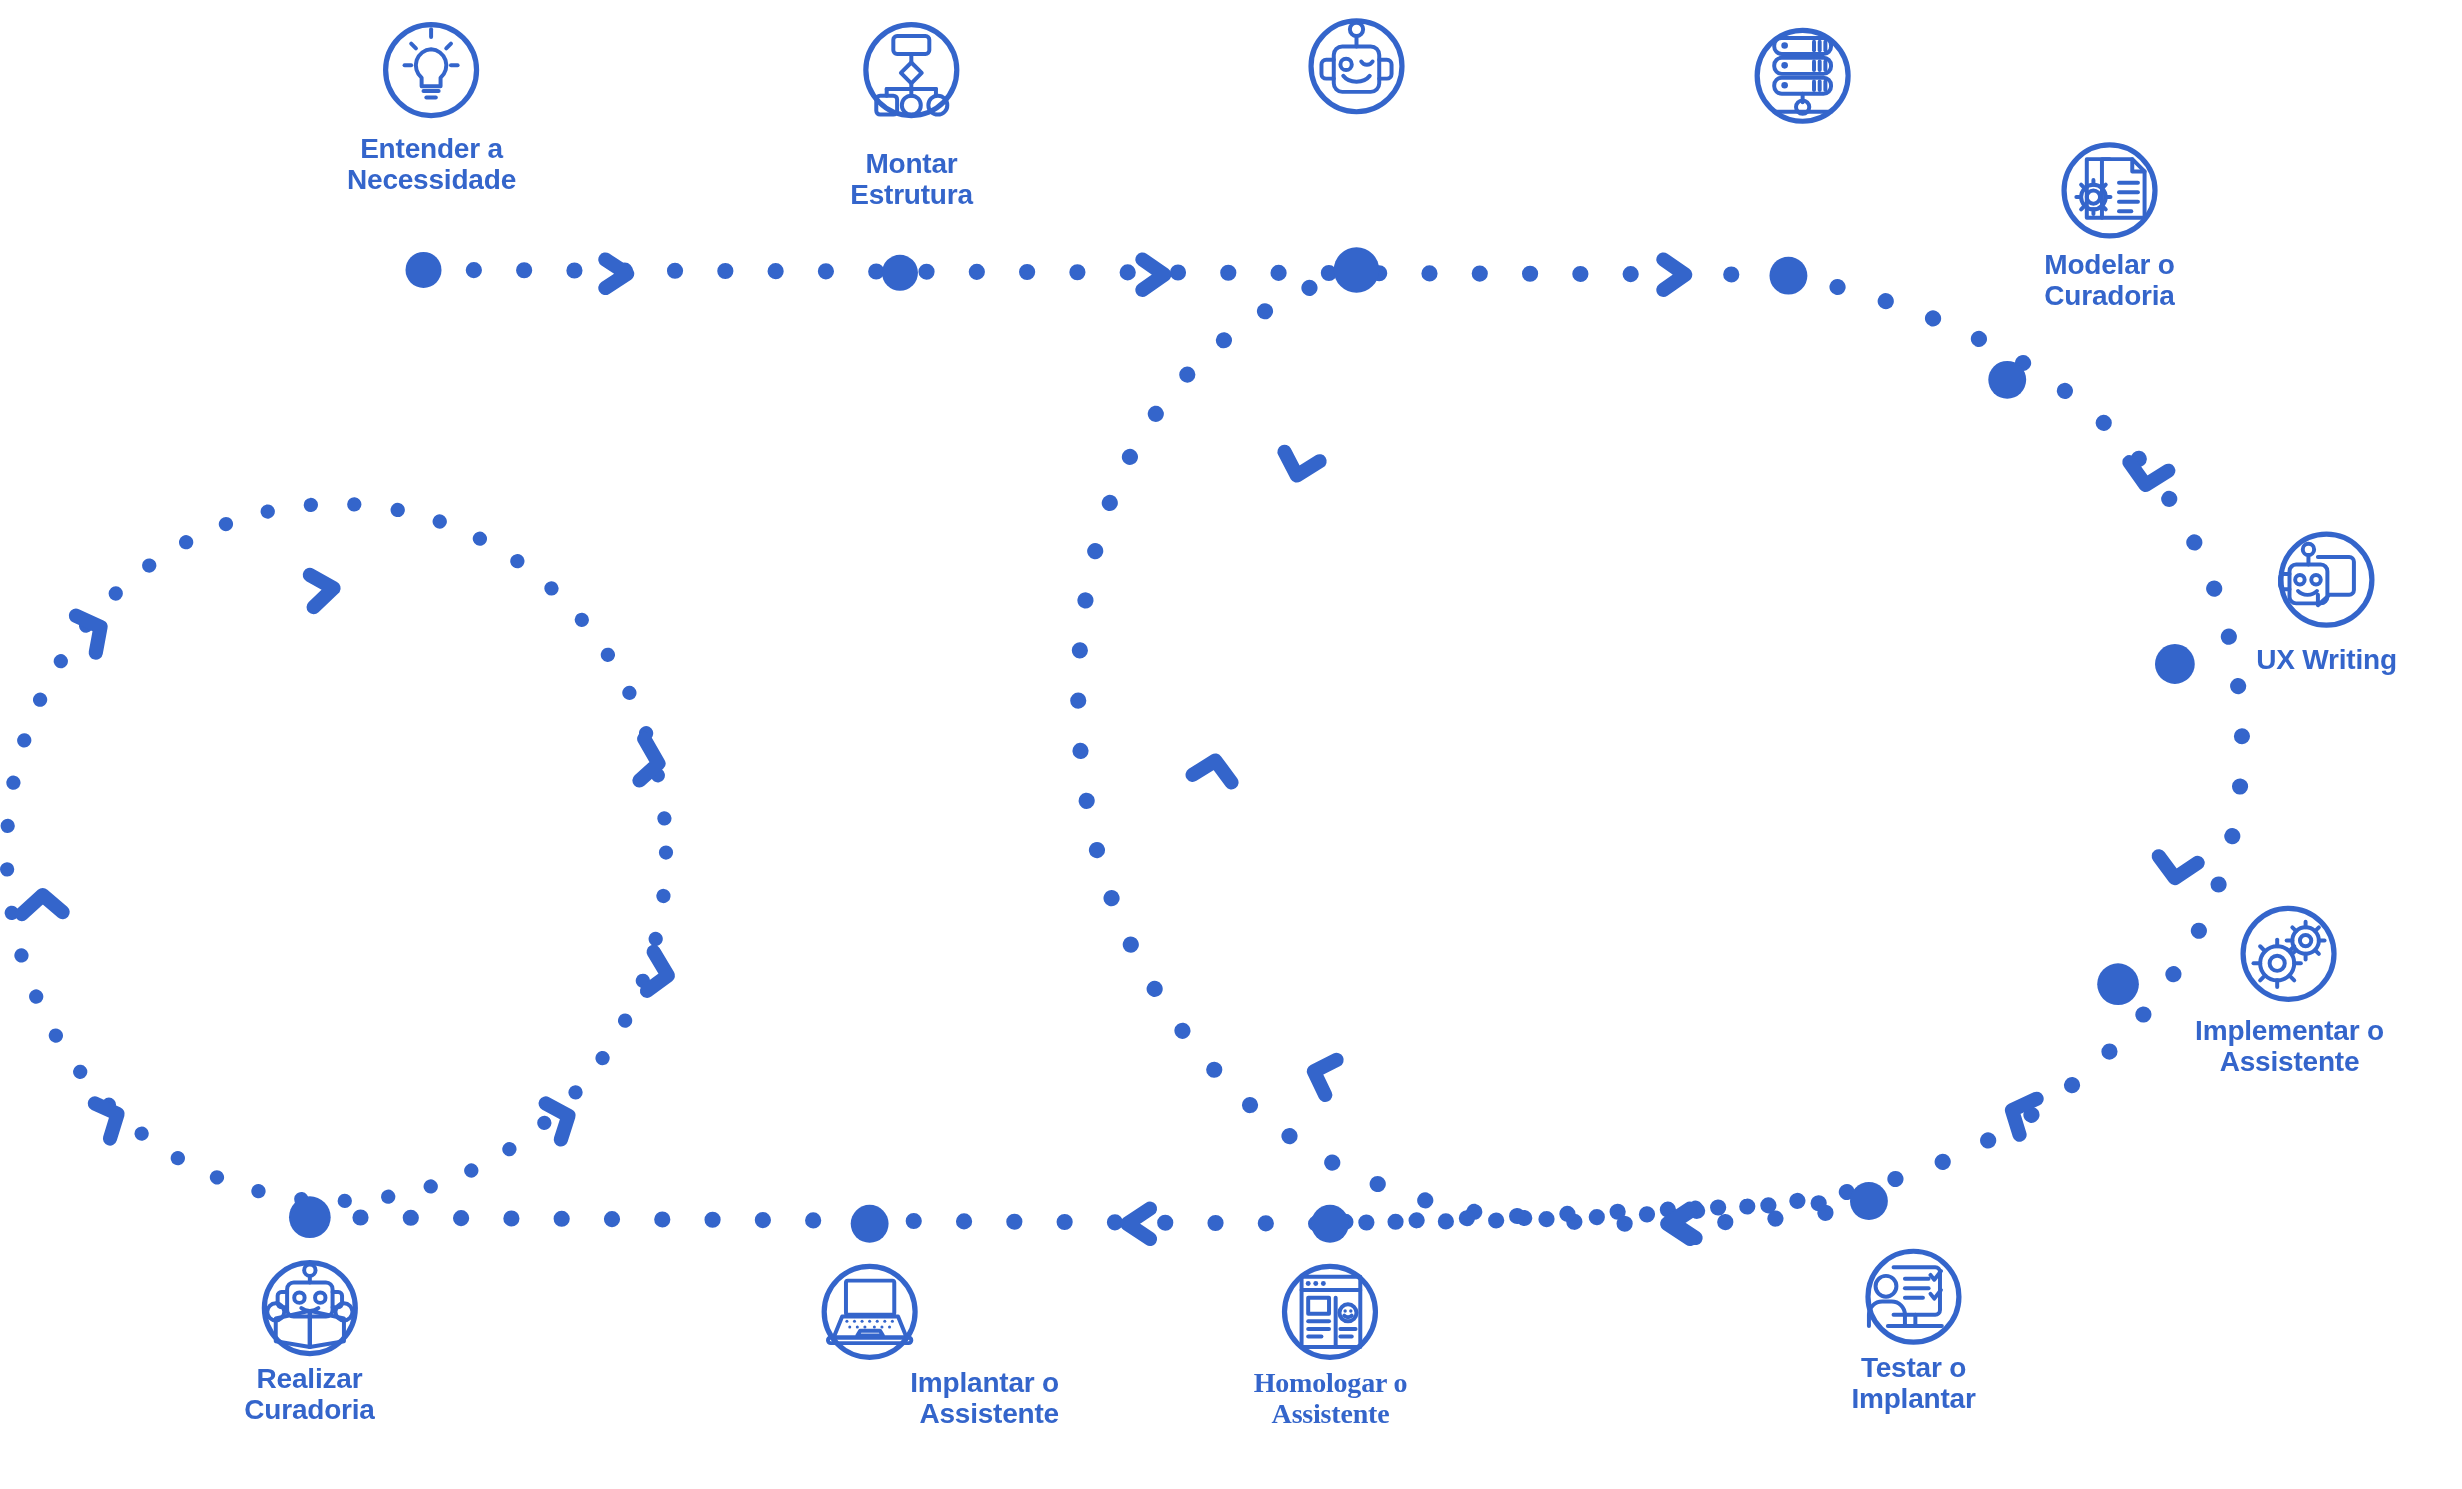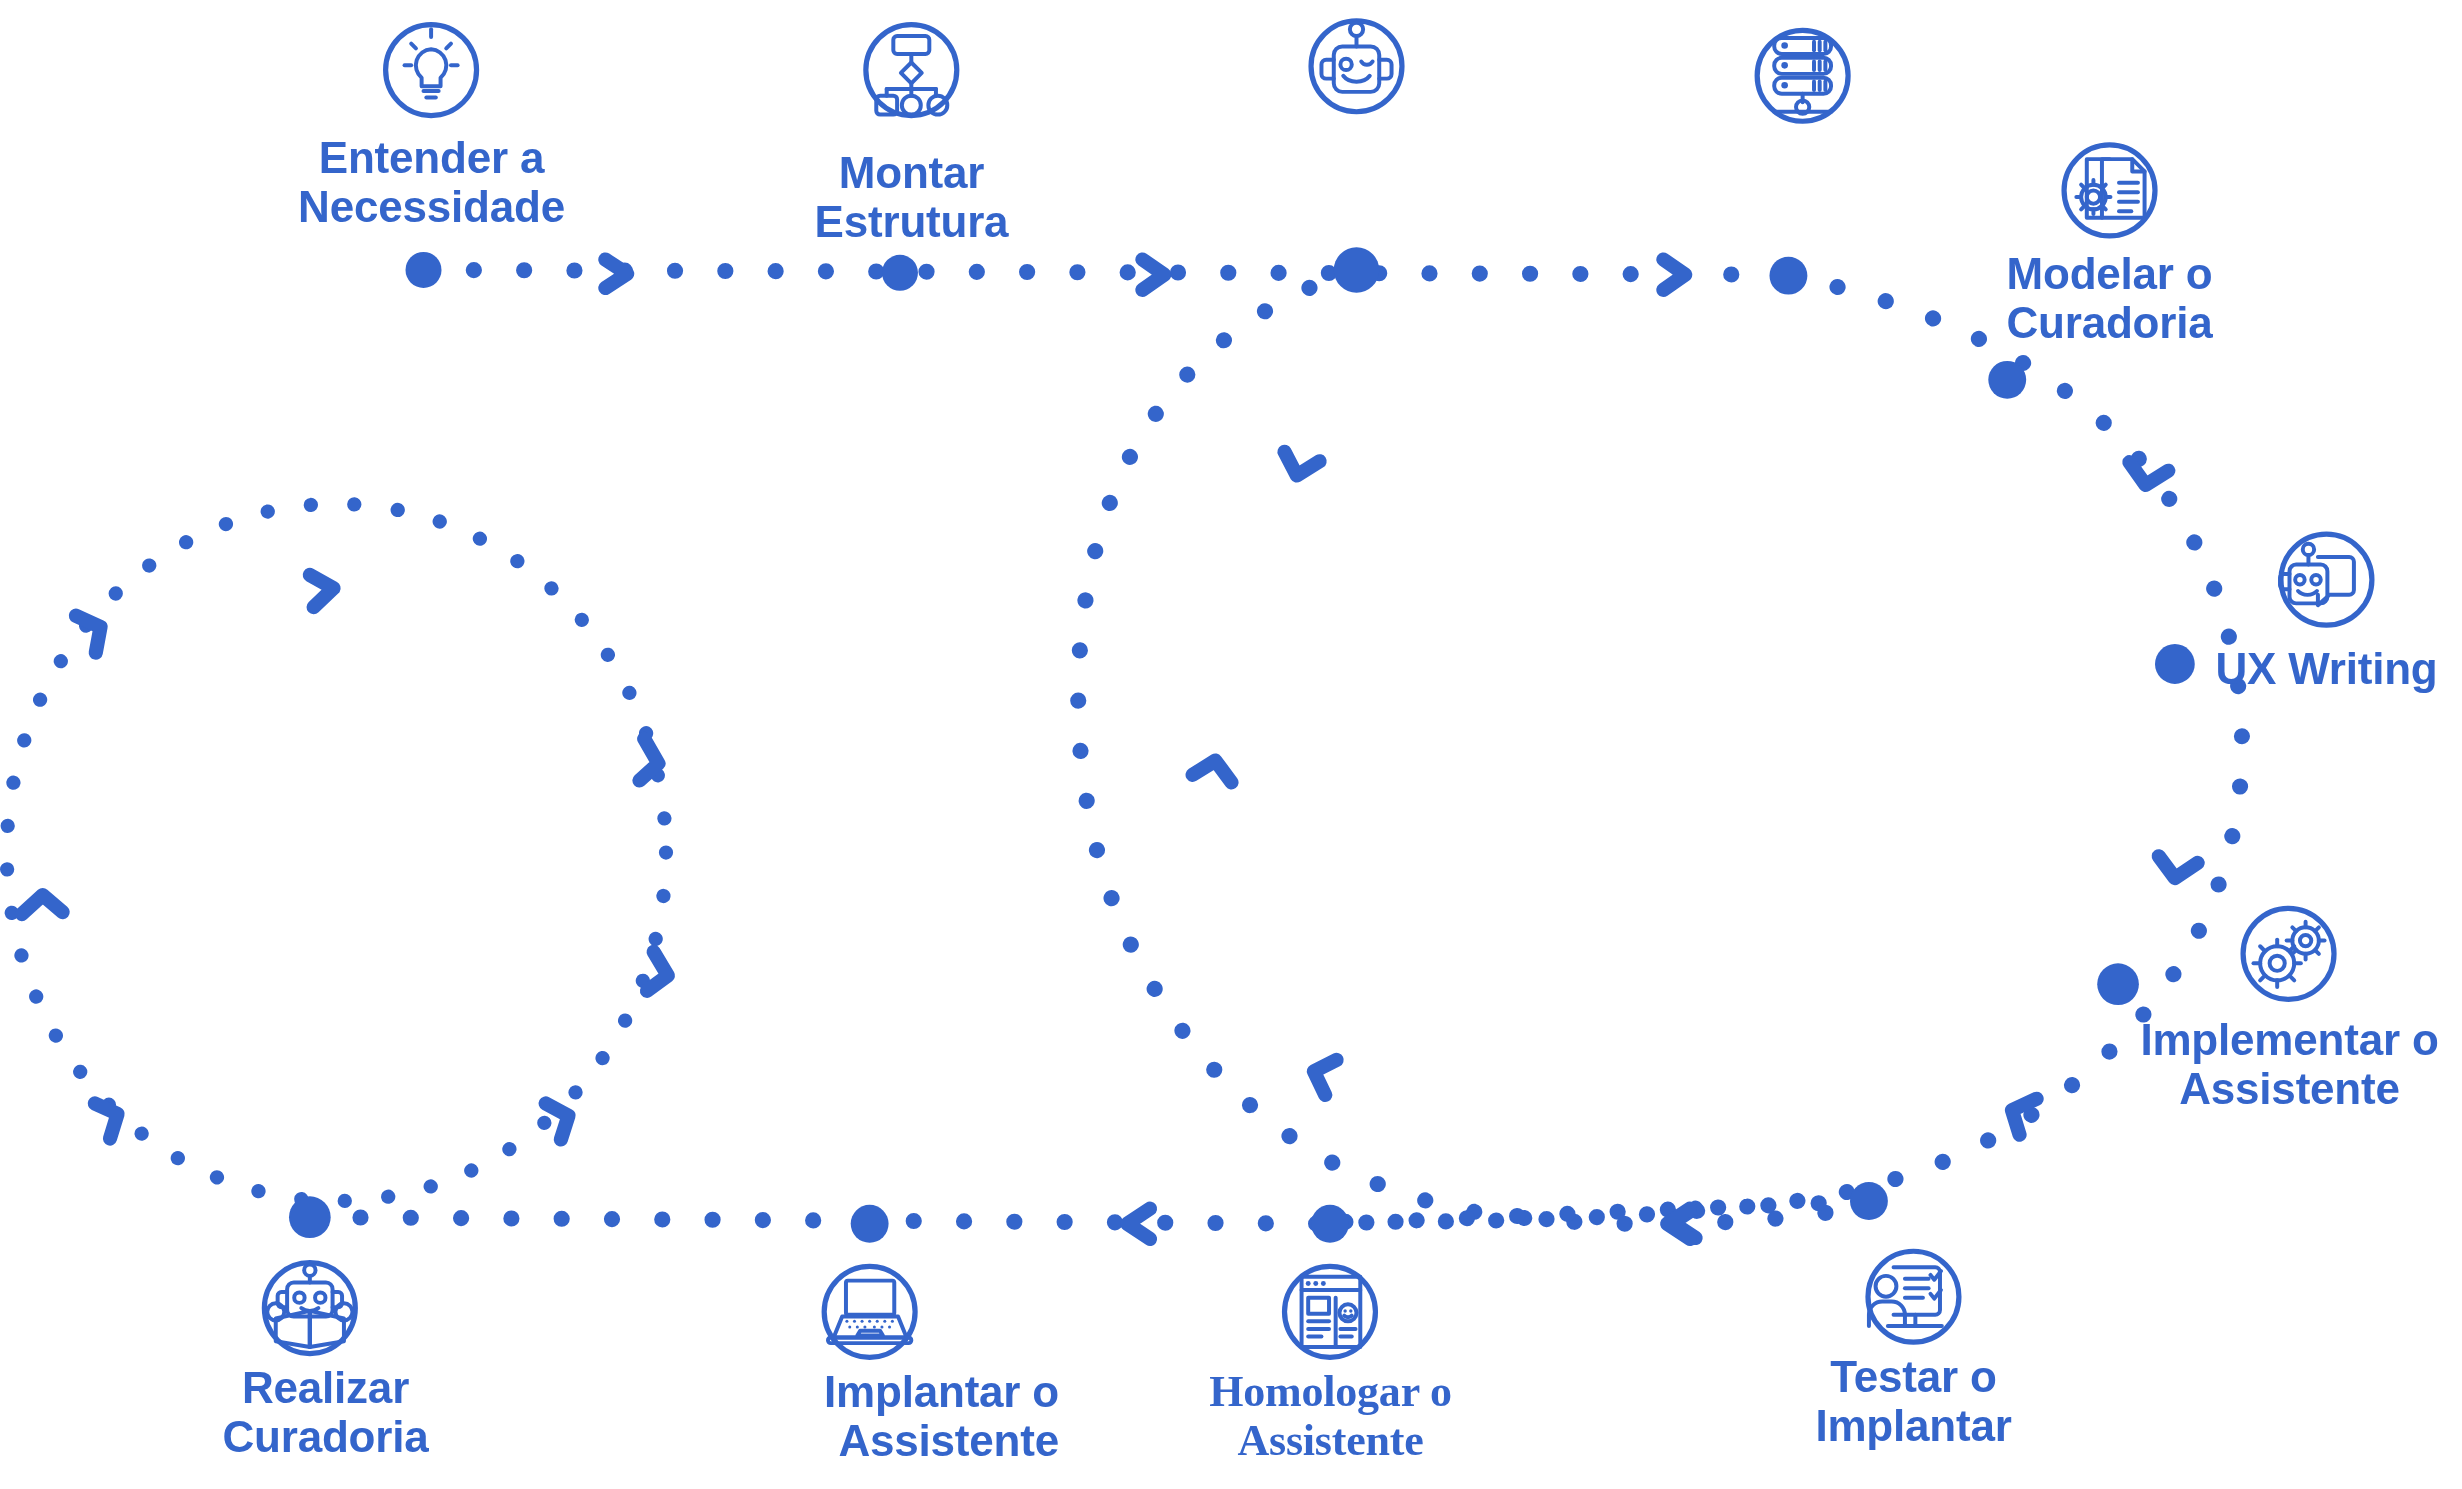--- a/index.html
+++ b/index.html
@@ -7,21 +7,21 @@
   body{
     font-family:"Liberation Sans", sans-serif;
     width:2462px;height:1489px;overflow:hidden;position:relative;
   }
   #stage{position:relative;width:2462px;height:1489px;background:#fff;}
   #flow-svg{position:absolute;left:0;top:0;width:2462px;height:1489px;}
   .step-label{
     position:absolute;
     color:#3465CB;
     font-weight:bold;
-    font-size:44px;
+    font-size:28px;
     line-height:1.12;
     letter-spacing:-0.2px;
     white-space:pre-line;
     text-align:center;
     pointer-events:none;
   }
 </style>
 </head>
 <body>
 
@@ -333,17 +333,17 @@
 
   <div class="step-label" style="left:1724px;top:1352px;width:379px;">Testar o
 Implantar</div>
 
   <div class="step-label" style="left:1141px;top:1367px;width:379px;font-family:Liberation Serif, serif;">Homologar o
 Assistente</div>
 
   <div class="step-label" style="left:680px;top:1367px;width:379px;text-align:right;">Implantar o
 Assistente</div>
 
-  <div class="step-label" style="left:136px;top:1363px;width:379px;">Realizar
+  <div class="step-label" style="left:120px;top:1363px;width:379px;">Realizar
 Curadoria</div>
 
 </div>
 
 
 </body></html>

